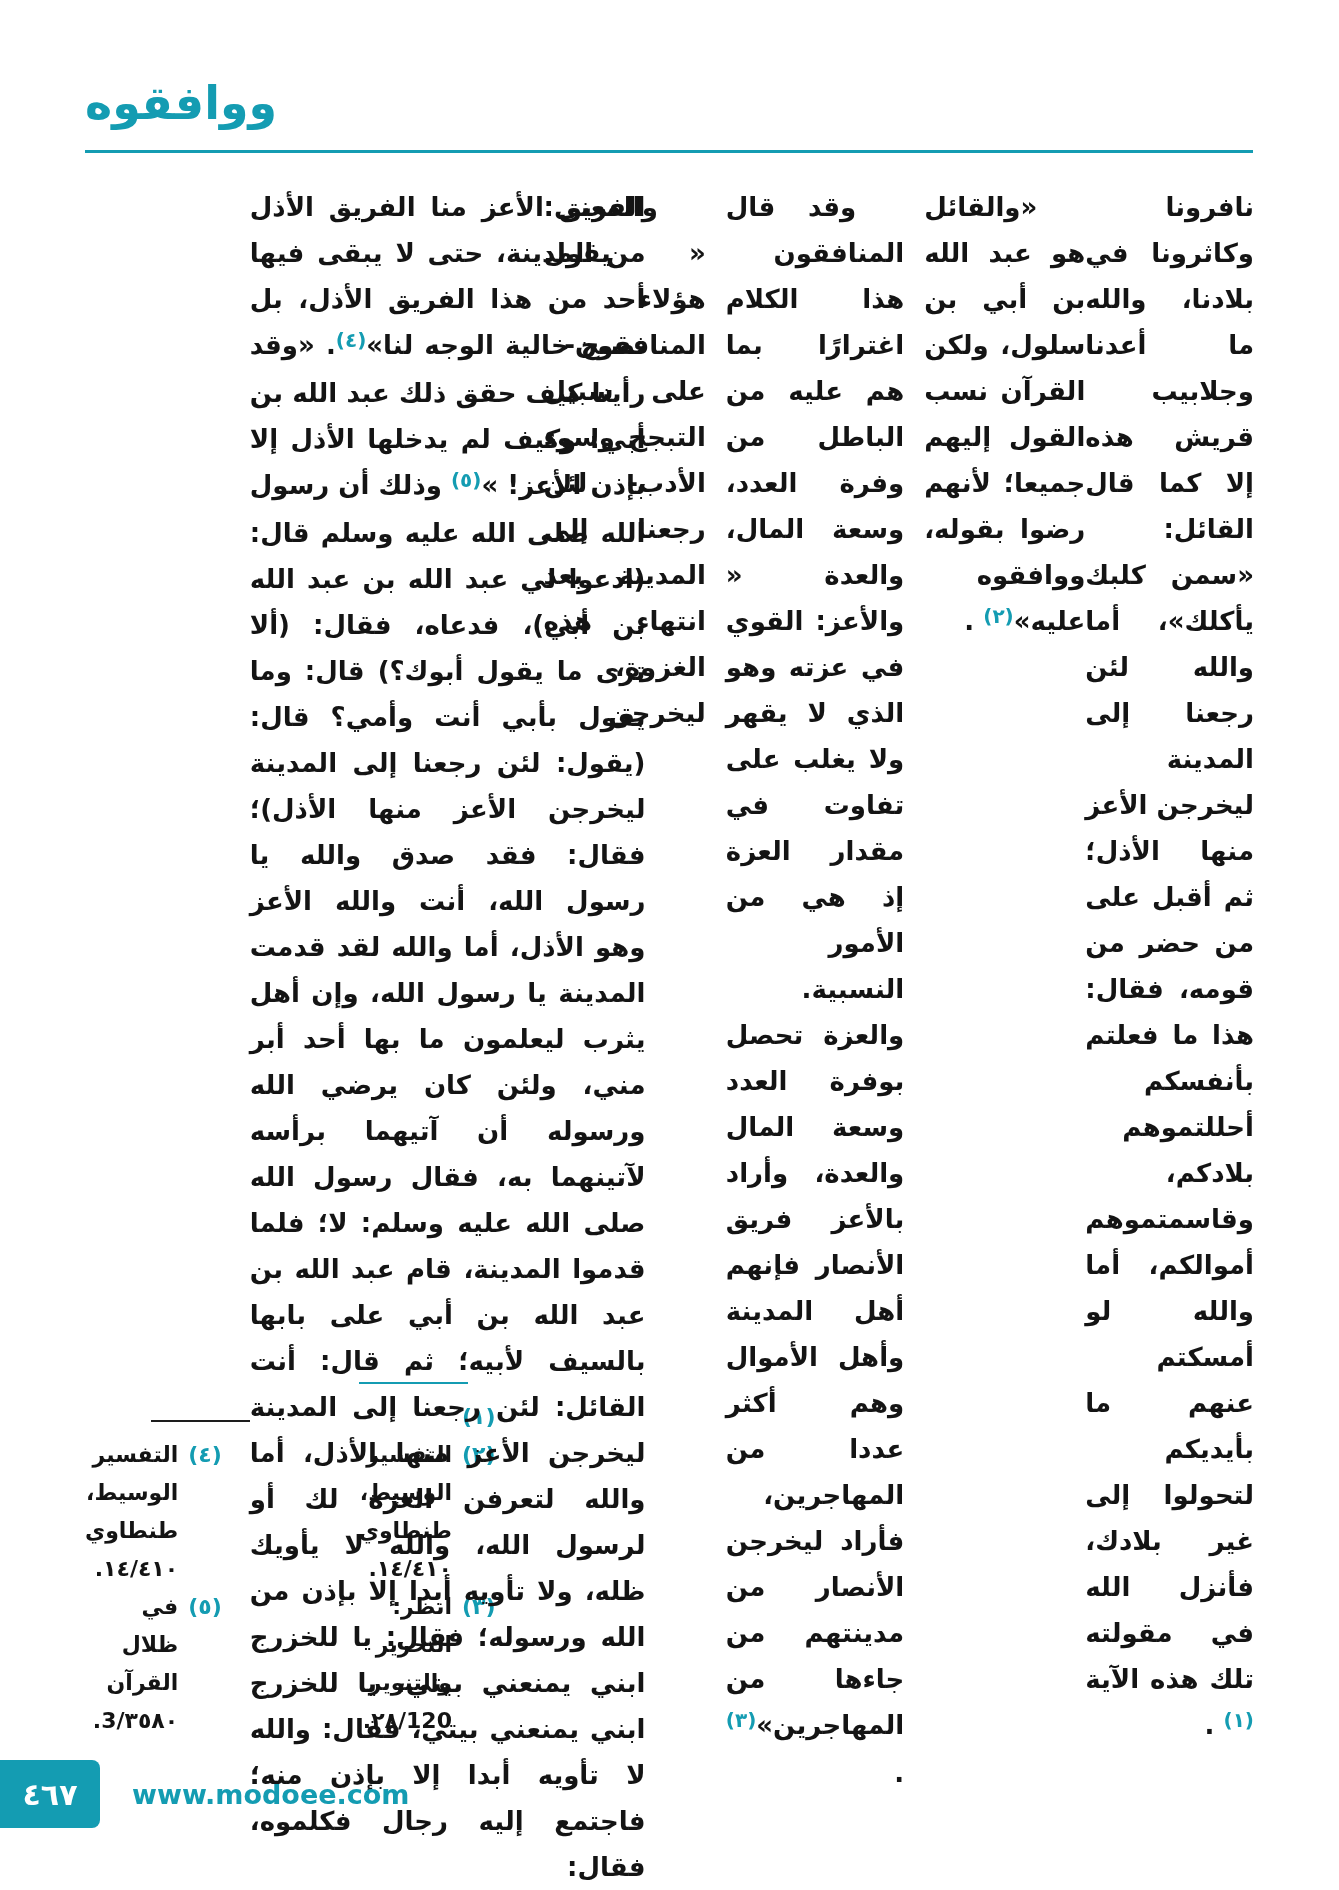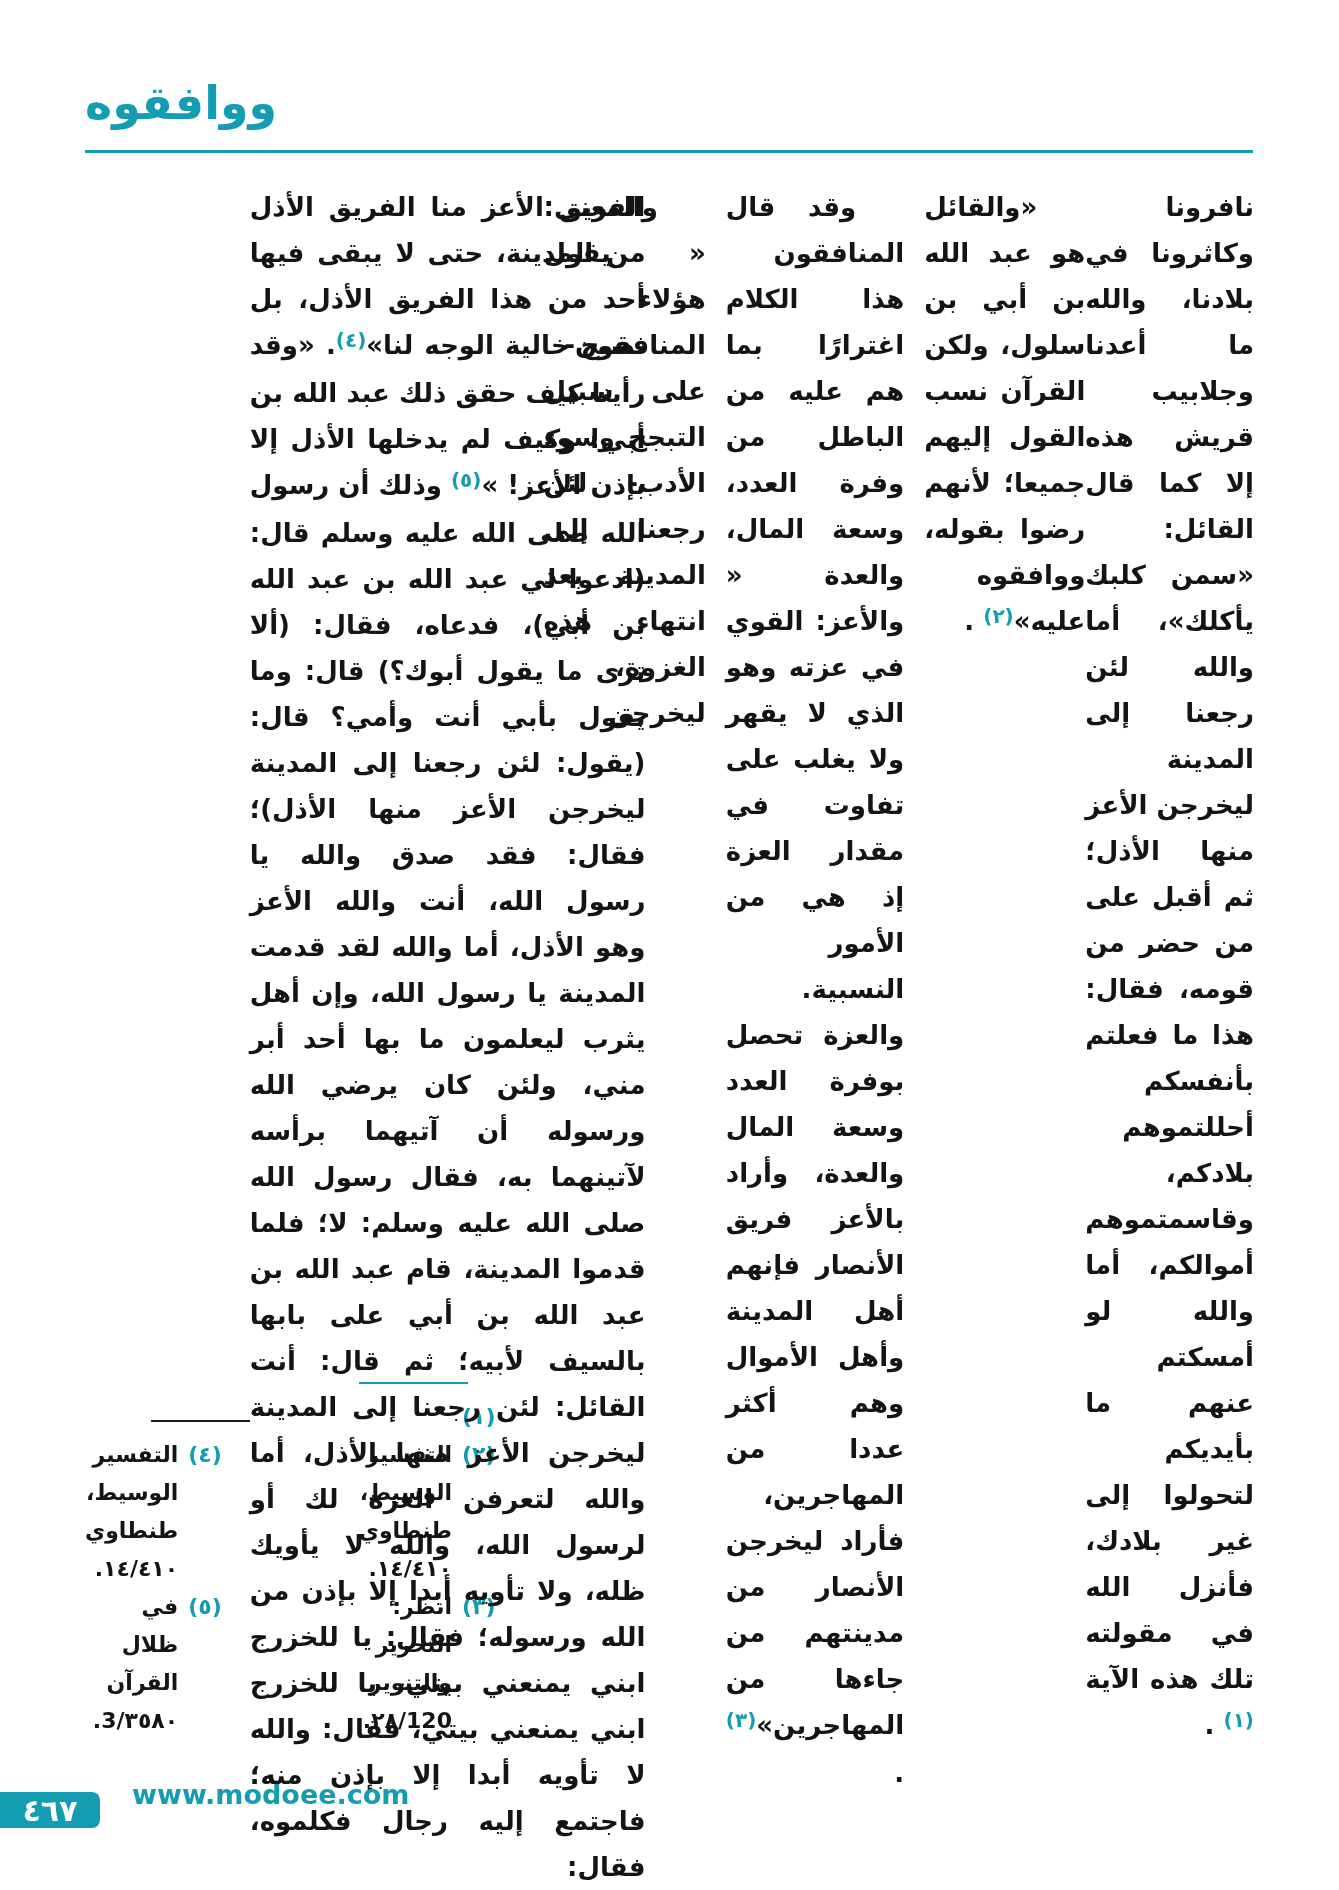--- a/index.html
+++ b/index.html
@@ -65,21 +65,21 @@
     padding-right: 28px;
     font-size: 22px; font-weight: bold;
     line-height: 38px;
   }
   .fn-num { color: var(--accent); flex: 0 0 auto; }
   .fn-text { color: var(--ink); }
 
   
   .page-number {
     position: absolute; left: 0; bottom: 62px;
-    width: 100px; height: 36px;
+    width: 100px; height: 68px;
     background: var(--accent);
     color: #ffffff;
     font-size: 30px; font-weight: bold;
     display: flex; align-items: center; justify-content: center;
     border-radius: 0 8px 8px 0;
   }
   .website {
     position: absolute; left: 132px; bottom: 80px;
     color: var(--accent);
     font-size: 27px; font-weight: bold;

